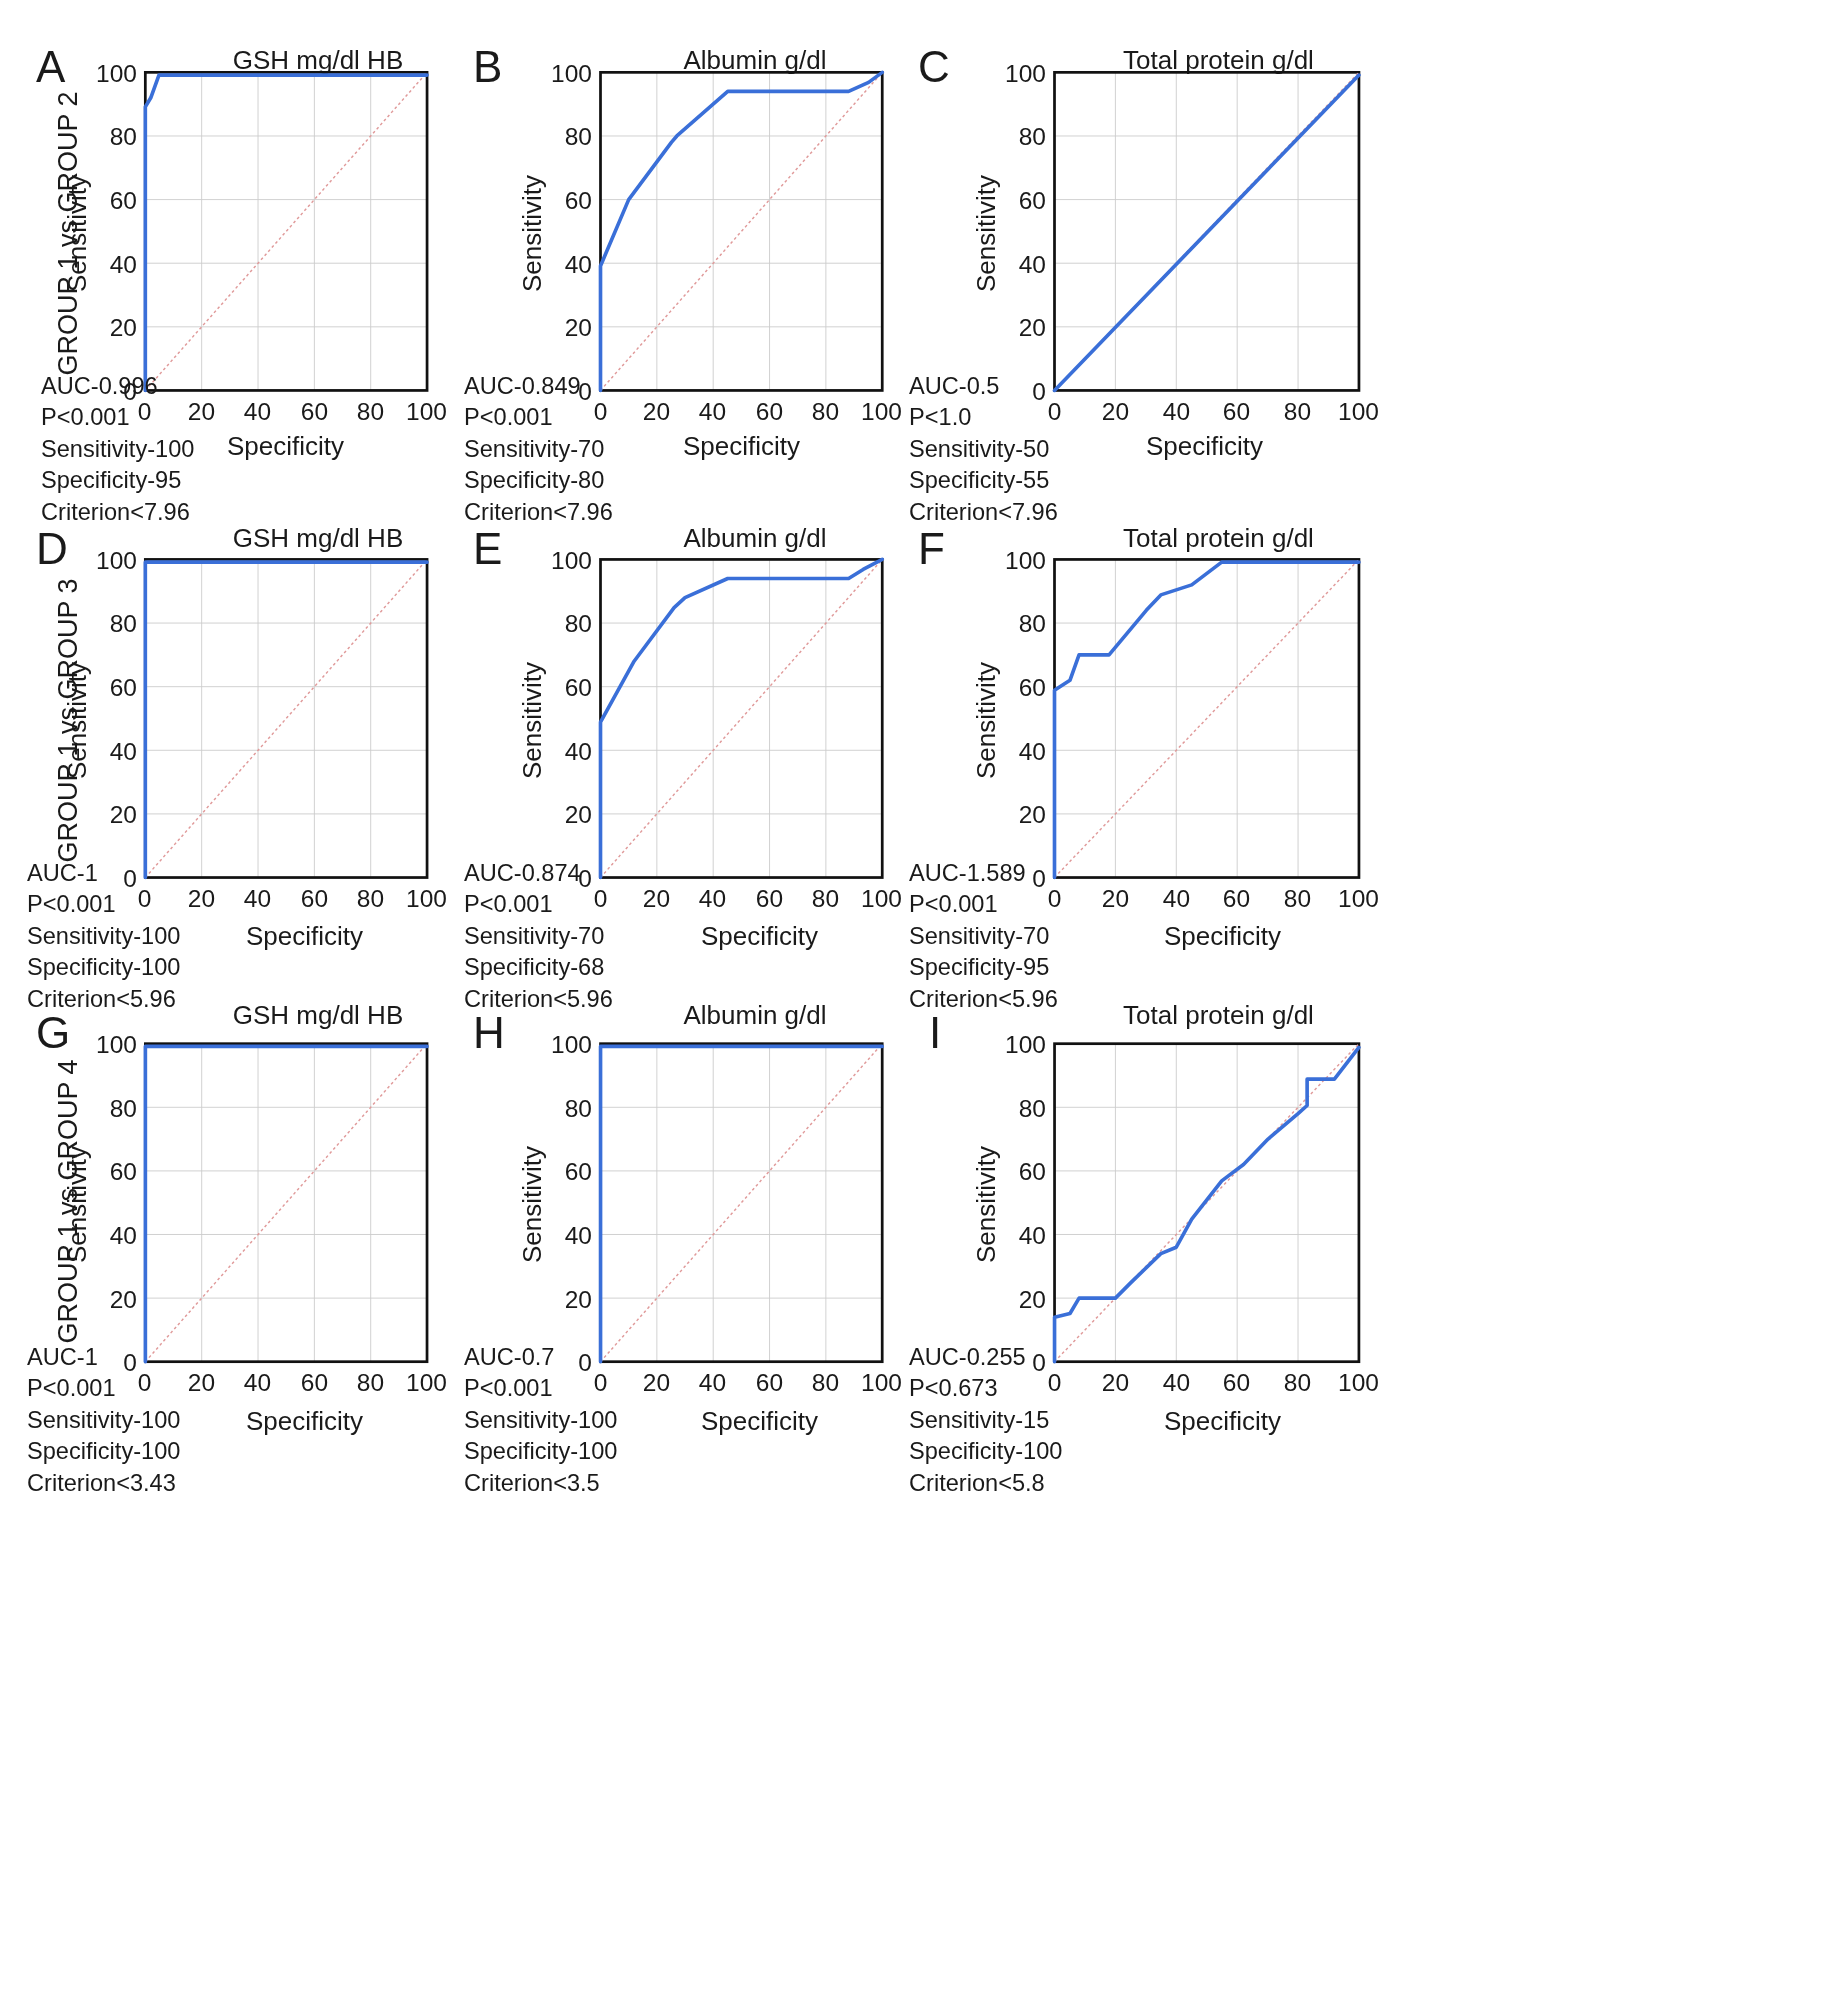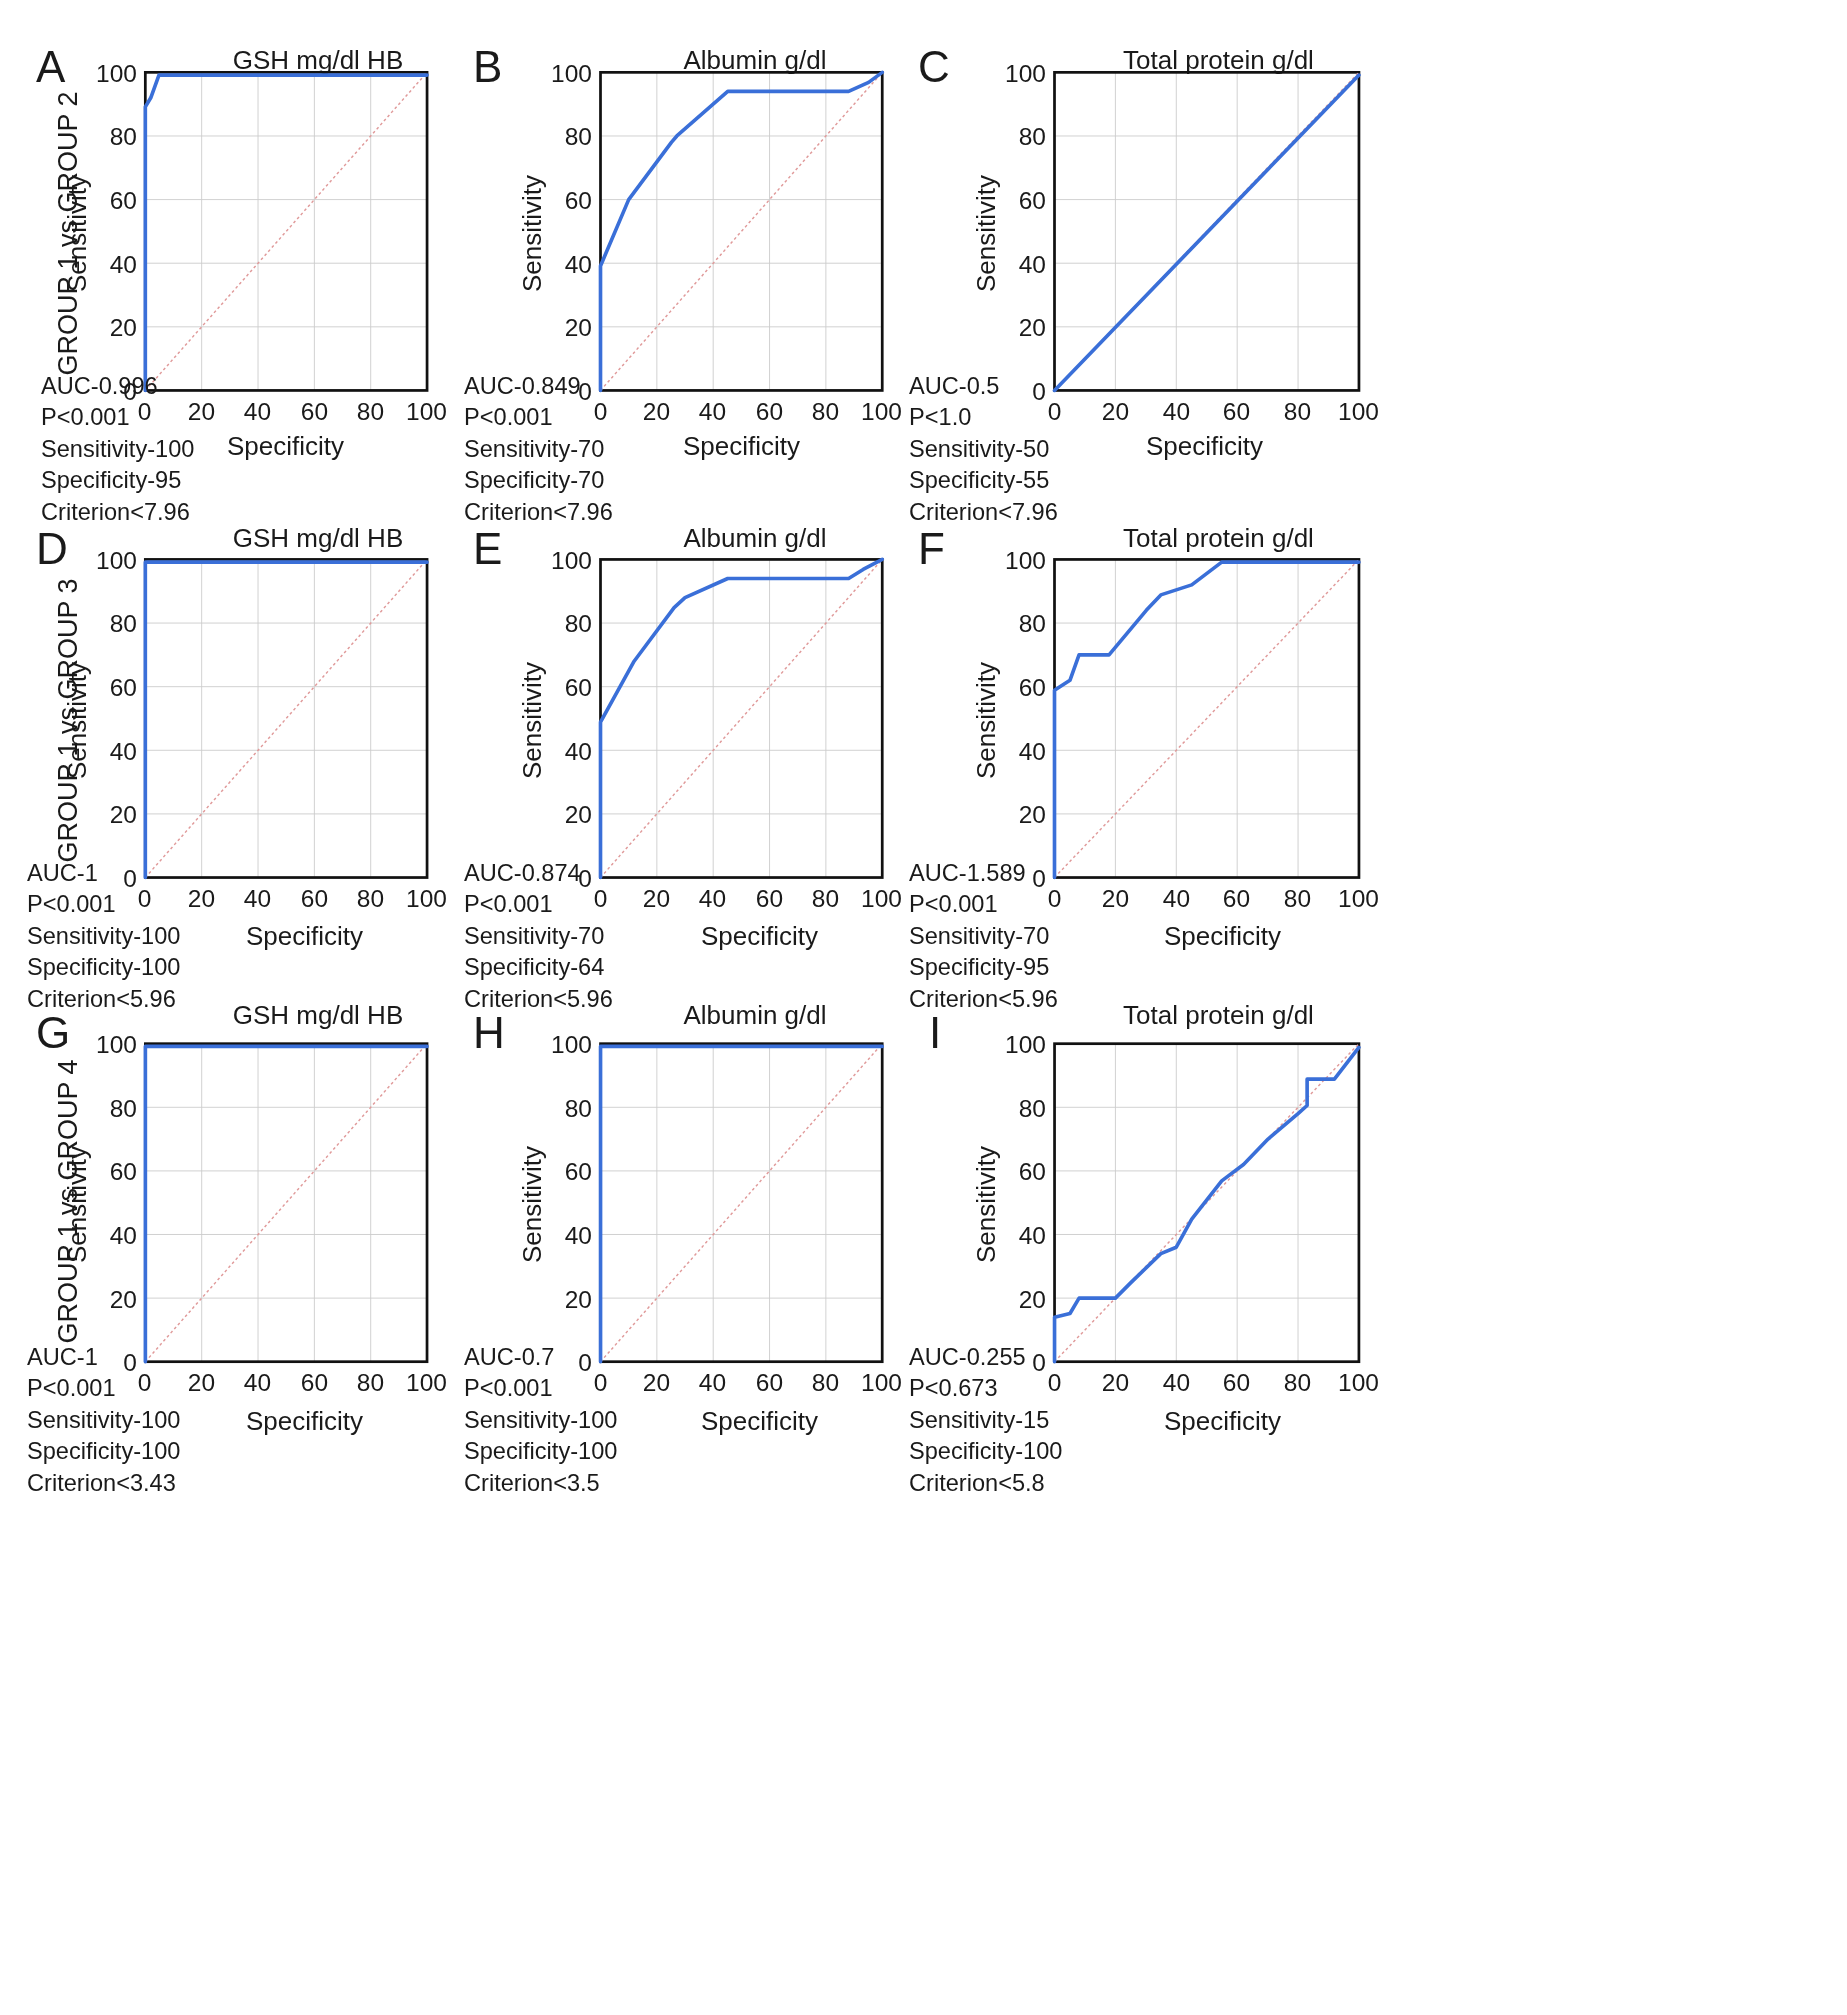--- a/index.html
+++ b/index.html
@@ -173,21 +173,21 @@
     <div class="tick-x" style="left:226px; top:362px; width:45px;">40</div>
     <div class="tick-x" style="left:283px; top:362px; width:45px;">60</div>
     <div class="tick-x" style="left:339px; top:362px; width:45px;">80</div>
     <div class="tick-x" style="left:395px; top:362px; width:45px;">100</div>
     <div class="axis-title-x" style="left:164px; top:395px; width:227px;">Specificity</div>
     <div class="axis-title-y" style="left:-23px; top:182px; width:182px; text-align:center;">Sensitivity</div>
     <div class="stats" style="left:0px; top:335px;">
       <div>AUC-0.849</div>
       <div>P&lt;0.001</div>
       <div>Sensitivity-70</div>
-      <div>Specificity-70</div>
+      <div>Specificity-80</div>
       <div>Criterion&lt;7.96</div>
     </div>
   </div>
 
   <div class="panel" style="left:909px; top:36px; width:600px; height:618px;">
     <div class="panel-letter" style="left:9px; top:9px;">C</div>
     <div class="panel-title" style="left:82px; top:9px; width:455px;">Total protein g/dl</div>
     <svg class="plot" style="left:0px; top:0px;" width="600" height="618" viewBox="0 0 660 680">
       <g stroke="#cccccc" stroke-width="1">
         <line x1="227" y1="40" x2="227" y2="390"></line>
@@ -296,21 +296,21 @@
     <div class="tick-x" style="left:226px; top:371px; width:45px;">40</div>
     <div class="tick-x" style="left:283px; top:371px; width:45px;">60</div>
     <div class="tick-x" style="left:339px; top:371px; width:45px;">80</div>
     <div class="tick-x" style="left:395px; top:371px; width:45px;">100</div>
     <div class="axis-title-x" style="left:182px; top:407px; width:227px;">Specificity</div>
     <div class="axis-title-y" style="left:-23px; top:191px; width:182px; text-align:center;">Sensitivity</div>
     <div class="stats" style="left:0px; top:344px;">
       <div>AUC-0.874</div>
       <div>P&lt;0.001</div>
       <div>Sensitivity-70</div>
-      <div>Specificity-64</div>
+      <div>Specificity-68</div>
       <div>Criterion&lt;5.96</div>
     </div>
   </div>
 
   <div class="panel" style="left:909px; top:514px; width:600px; height:618px;">
     <div class="panel-letter" style="left:9px; top:12.7px;">F</div>
     <div class="panel-title" style="left:82px; top:9px; width:455px;">Total protein g/dl</div>
     <svg class="plot" style="left:0px; top:0px;" width="600" height="618" viewBox="0 0 660 680">
       <g stroke="#cccccc" stroke-width="1">
         <line x1="227" y1="50" x2="227" y2="400"></line>

